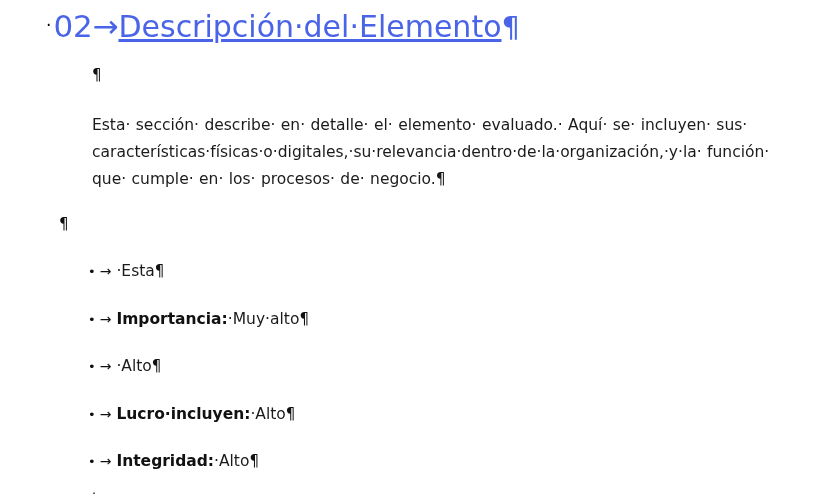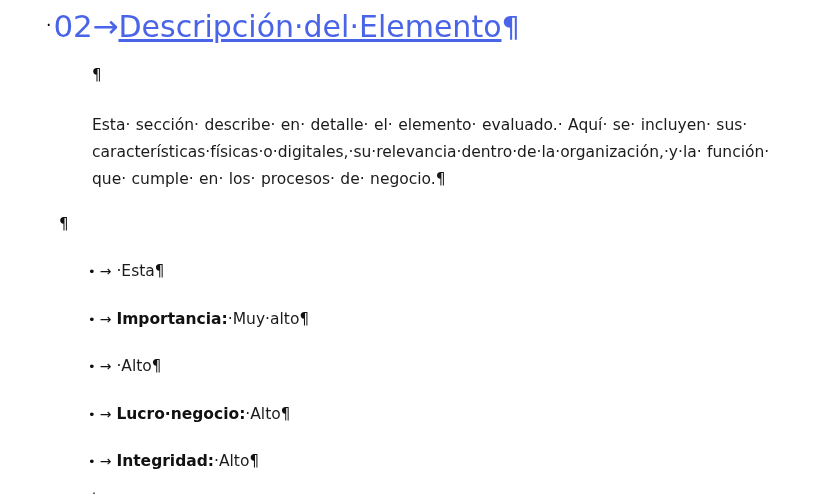--- a/index.html
+++ b/index.html
@@ -173,21 +173,21 @@
     <div class="bullet-item">
       <span class="bullet-dot">•</span>
       <span class="bullet-arrow">→</span>
       <span class="bullet-value">·Alto</span>
       <span class="bullet-pilcrow">¶</span>
     </div>
 
     <div class="bullet-item">
       <span class="bullet-dot">•</span>
       <span class="bullet-arrow">→</span>
-      <span class="bullet-term">Lucro·negocio:</span>
+      <span class="bullet-term">Lucro·incluyen:</span>
       <span class="bullet-value">·Alto</span>
       <span class="bullet-pilcrow">¶</span>
     </div>
 
     <div class="bullet-item">
       <span class="bullet-dot">•</span>
       <span class="bullet-arrow">→</span>
       <span class="bullet-term">Integridad:</span>
       <span class="bullet-value">·Alto</span>
       <span class="bullet-pilcrow">¶</span>

